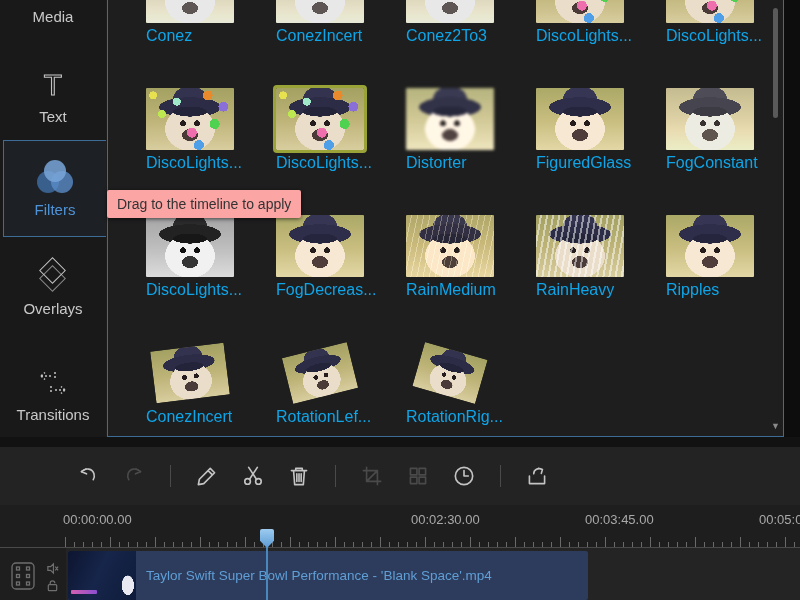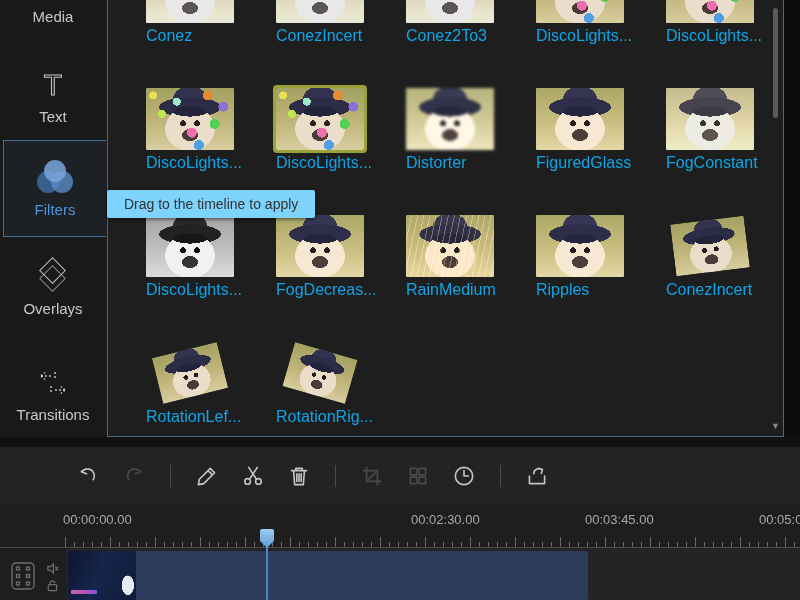--- a/index.html
+++ b/index.html
@@ -62,22 +62,22 @@
   .v-rain-l::after,.v-rain-m::after,.v-rain-h::after{content:"";position:absolute;inset:0;}
   .v-rain-l::after{background:repeating-linear-gradient(105deg,transparent 0 6px,rgba(255,255,255,.18) 6px 7px);}
   .v-rain-m{filter:sepia(.25) saturate(1.1);}
   .v-rain-m::after{background:repeating-linear-gradient(102deg,transparent 0 5px,rgba(255,255,255,.3) 5px 6px);}
   .v-rain-h::after{background:repeating-linear-gradient(100deg,transparent 0 4px,rgba(255,255,255,.5) 4px 6px);}
   .v-rot-r{transform:rotate(7deg) scale(.84);}
   .v-rot-l{transform:rotate(-7deg) scale(.84);}
   .v-rot-l2{transform:rotate(-14deg) scale(.76);}
   .v-rot-r2{transform:rotate(16deg) scale(.74);}
   
-  .tooltip{position:absolute;left:107px;top:190px;background:#7dd3fc;color:#333;font-size:14px;
-           padding:6px 17px;border-radius:2px;box-shadow:0 1px 4px rgba(0,0,0,.6);white-space:nowrap;}
+  .tooltip{position:absolute;left:107px;top:190px;background:#fca5a5;color:#333;font-size:14px;
+           padding:6px 10px;border-radius:2px;box-shadow:0 1px 4px rgba(0,0,0,.6);white-space:nowrap;}
   
   .vscroll{position:absolute;right:5px;top:8px;width:5px;height:110px;background:#5a5a5a;border-radius:3px;}
   .scroll-arrow{position:absolute;right:3px;bottom:5px;color:#8a8a8a;font-size:9px;line-height:9px;}
   .right-gutter{position:absolute;left:784px;top:0;width:16px;height:437px;background:#0d0d0d;}
 
   
   .sep-strip{position:absolute;left:0;top:437px;width:800px;height:10px;background:#121212;}
   .toolbar{position:absolute;left:0;top:447px;width:800px;height:58px;background:#232323;
            display:flex;align-items:center;padding-left:72px;gap:14px;}
   .tool-btn{width:32px;height:32px;display:flex;align-items:center;justify-content:center;cursor:pointer;}
@@ -246,20 +246,26 @@
     </div>
 
 
     <div class="cell">
       <div class="thumb-wrap">
             <div class="thumb v-rain-m"></div>
           </div>
       <div class="cell-label">RainMedium</div>
     </div>
 
+    <div class="cell">
+      <div class="thumb-wrap">
+            <div class="thumb v-rain-h"></div>
+          </div>
+      <div class="cell-label">RainHeavy</div>
+    </div>
 
     <div class="cell">
       <div class="thumb-wrap">
             <div class="thumb v-normal2"></div>
           </div>
       <div class="cell-label">Ripples</div>
     </div>
 
 
     <div class="cell">
@@ -456,16 +462,17 @@
       <svg class="spk-icon" width="13" height="13" viewBox="0 0 14 14">
         <path d="M2 5 h3 l3 -3 v10 l-3 -3 H2 z M10 5 l3 4 M13 5 l-3 4"></path>
       </svg>
       <svg class="lock-icon" width="13" height="13" viewBox="0 0 14 14">
         <rect x="2.5" y="6" width="9" height="6.5" rx="1"></rect>
           <path d="M4.5 6 V4.5 a2.5 2.5 0 0 1 5 0"></path>
       </svg>
     </div>
     <div class="clip">
       <div class="clip-thumb"></div>
+      <span class="clip-title">Taylor Swift Super Bowl Performance - 'Blank Space'.mp4</span>
     </div>
   </section>
 
 </div>
 
 </body></html>

